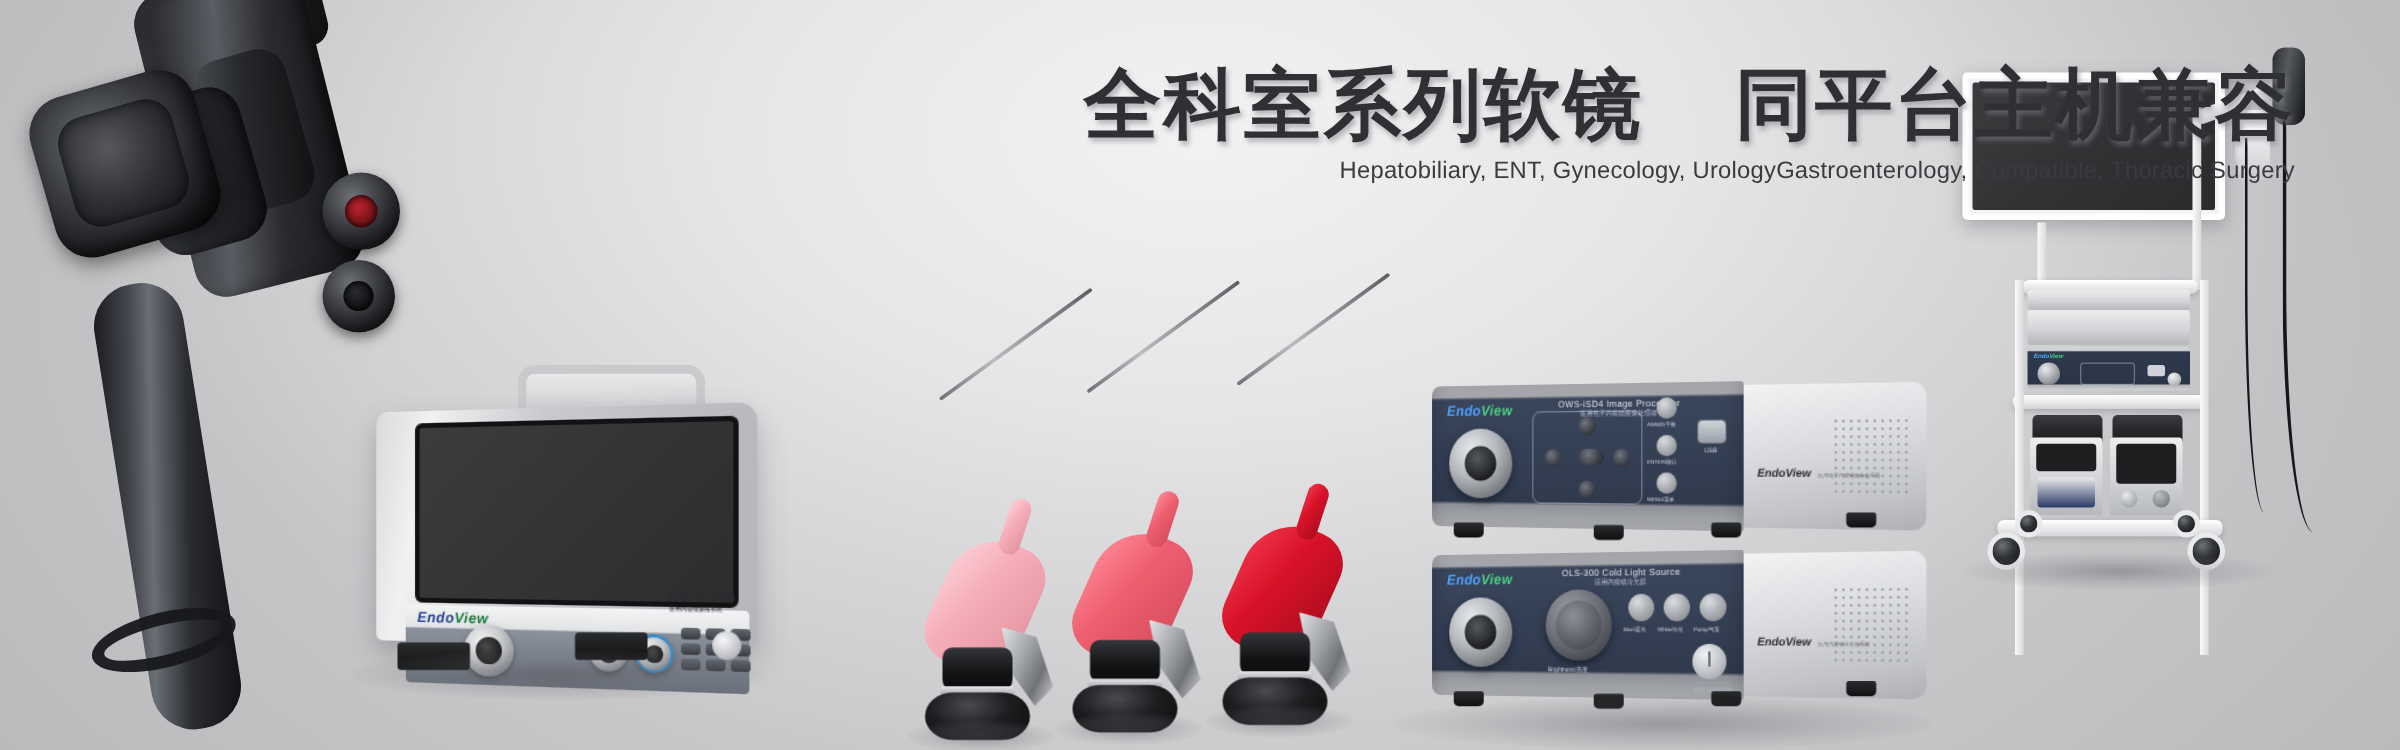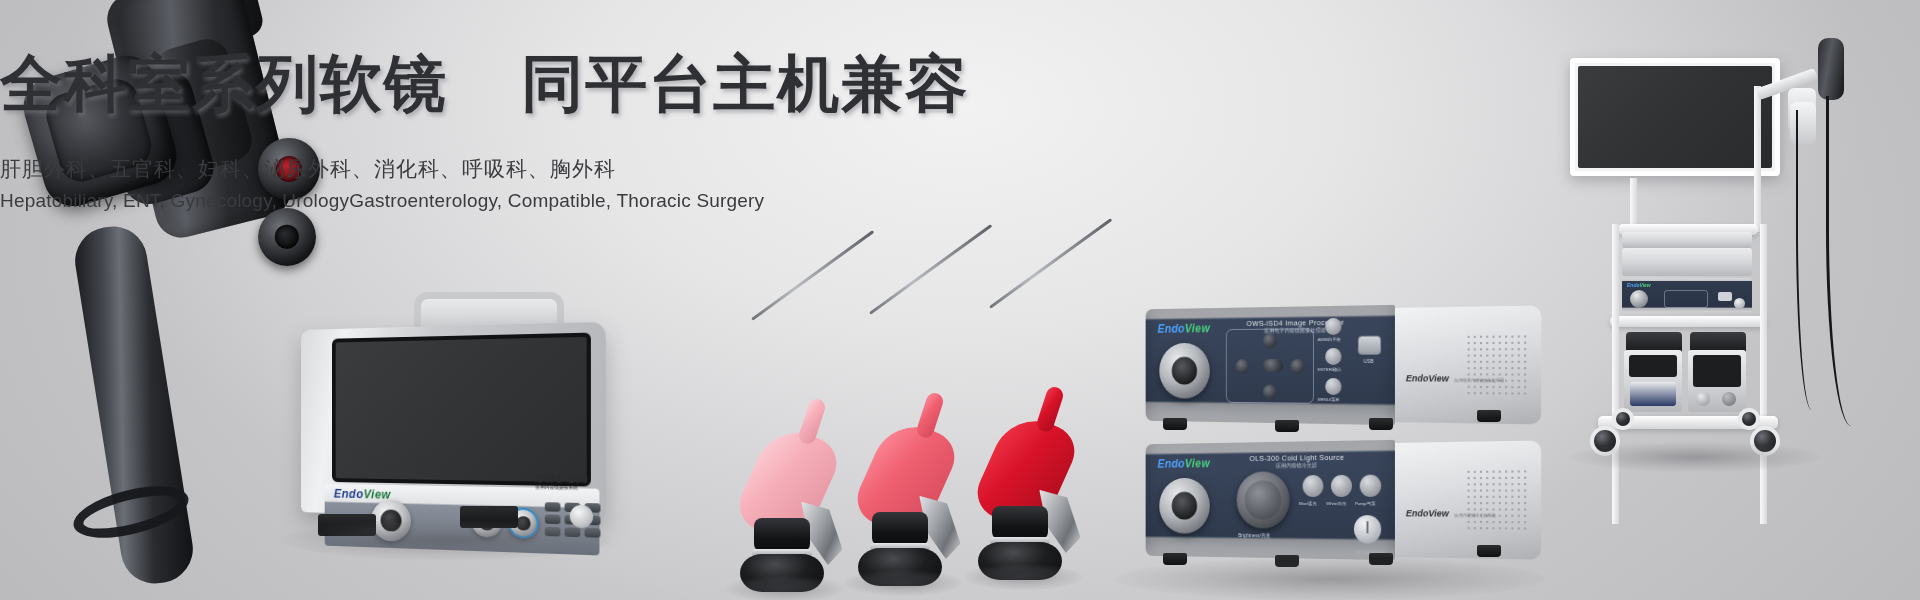--- a/index.html
+++ b/index.html
@@ -14,21 +14,21 @@
       radial-gradient(ellipse 900px 520px at 50% 18%, #f2f2f3 0%, #e6e6e7 42%, #d6d6d8 72%, #c9c9cb 100%),
       linear-gradient(180deg,#e9e9ea 0%, #dcdcde 55%, #cfcfd1 100%);
     overflow: hidden;
   }
   .vignette {
     position:absolute; inset:0; pointer-events:none;
     background: radial-gradient(ellipse 1200px 700px at 50% 40%, rgba(255,255,255,0) 55%, rgba(120,120,126,0.20) 100%);
   }
 
   
-  .textblock { position:absolute; left:0; top:48px; width:1836px; text-align:left; z-index:30; }
+  .textblock { position:absolute; left:0; top:48px; width:1836px; text-align:right; z-index:30; }
   .headline {
     font-size: 62px; font-weight: 700; color:#2f3033; letter-spacing:2px;
     line-height:1.15; text-shadow: 2px 3px 4px rgba(130,130,136,.55);
     font-family:"DejaVu Sans","Liberation Sans",sans-serif;
   }
   .headline .gap { display:inline-block; width:26px; }
   .subhead {
     margin-top:8px; font-size:30px; font-weight:700; color:#1b1c1e; letter-spacing:.2px;
     text-shadow: 1px 2px 3px rgba(140,140,146,.5);
   }
@@ -310,21 +310,20 @@
 <div class="banner">
 
   <div class="vignette"></div>
 
   <div class="textblock">
     <div class="headline">
       <span>全科室系列软镜</span>
       <span class="gap"></span>
       <span>同平台主机兼容</span>
     </div>
-    <div class="cn-line">肝胆外科、五官科、妇科、泌尿外科、消化科、呼吸科、胸外科</div>
     <div class="en-line">Hepatobiliary, ENT, Gynecology, UrologyGastroenterology, Compatible, Thoracic Surgery</div>
   </div>
 
   <div class="scope">
     <div class="scope-head"></div>
 
     <div class="scope-body"></div>
     <div class="knob-small"></div>
     <div class="knob-mid"></div>
     <div class="knob-big"></div>

